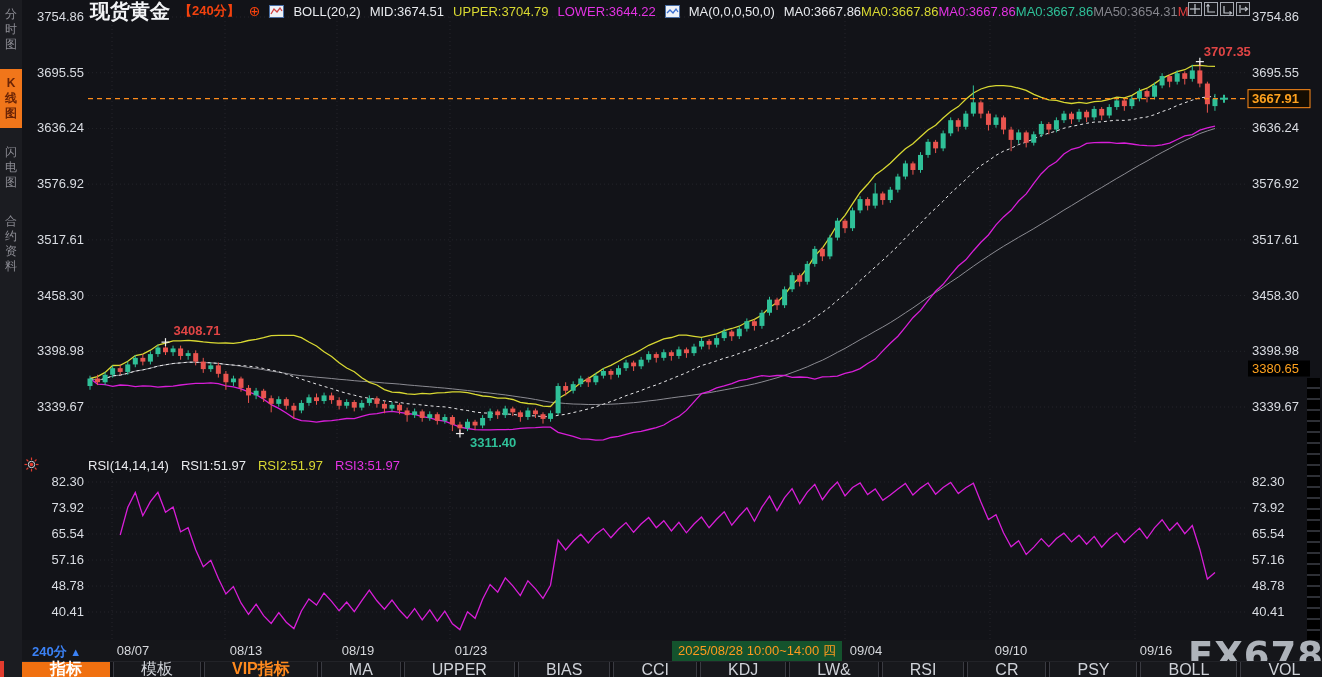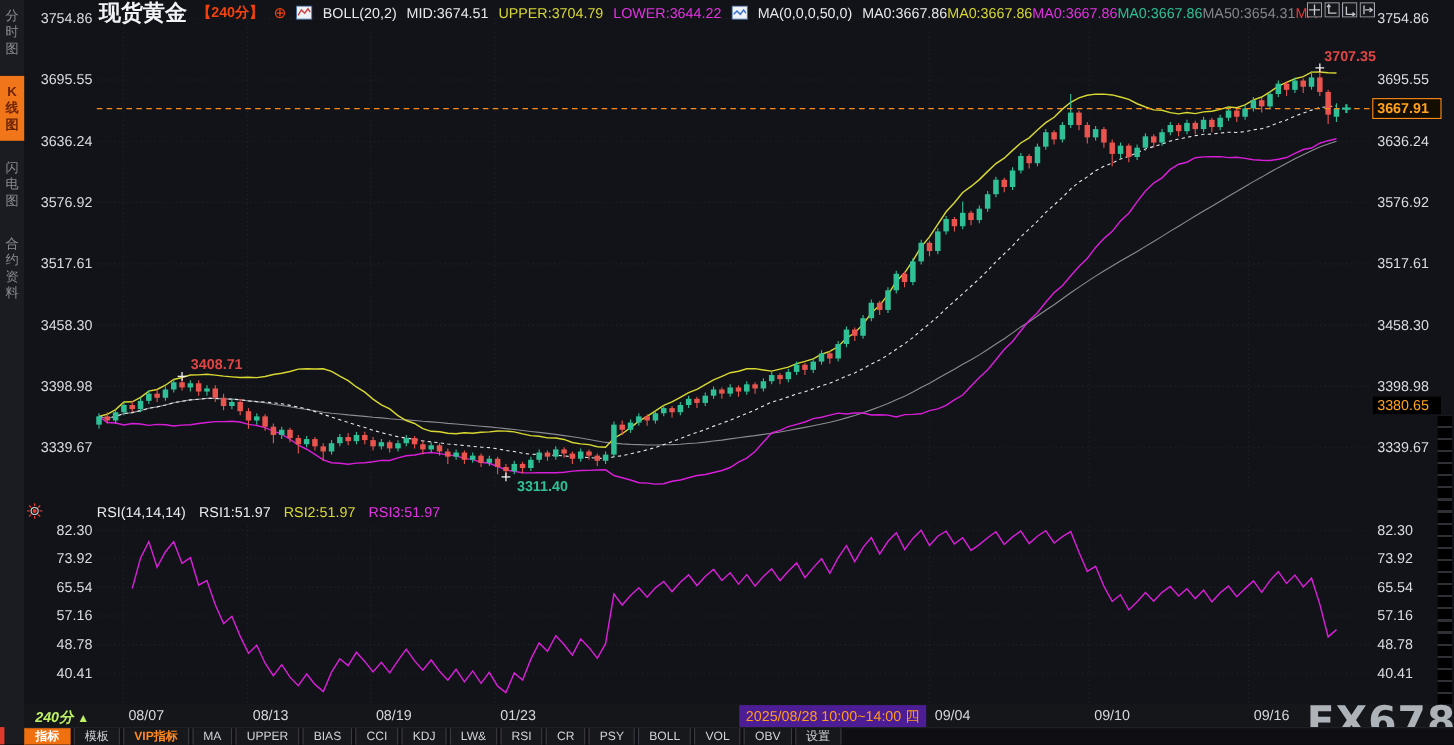--- a/index.html
+++ b/index.html
@@ -21,31 +21,31 @@
   .chip-icon{display:inline-flex;cursor:pointer;}
   #ma-group{display:flex;gap:0;}
   
   #axis-tools{position:absolute;left:1188px;top:2px;display:flex;gap:2px;z-index:6;}
   .axis-tool{width:14px;height:14px;cursor:pointer;}
   
   #rsi-header{position:absolute;left:88px;top:458px;display:flex;gap:12px;font-size:13px;z-index:5;}
   #beacon{position:absolute;left:24px;top:457px;z-index:5;cursor:pointer;}
   
   #footer-axis{position:absolute;left:22px;top:640px;width:1300px;height:21px;background:#15161a;z-index:4;}
-  #period-box{position:absolute;left:10px;top:3px;color:#bef264;font-size:13px;font-weight:bold;cursor:pointer;font-style:italic;}
+  #period-box{position:absolute;left:10px;top:3px;color:#3b82f6;font-size:13px;font-weight:bold;cursor:pointer;}
   #period-box .tri{font-size:11px;}
   .x-date{position:absolute;top:3px;transform:translateX(-50%);font-size:13px;color:#d6d8dc;margin-left:21px;}
-  #xhair-tip{position:absolute;left:650px;top:1px;background:#4c1d95;color:#ff9a1e;font-size:13px;
+  #xhair-tip{position:absolute;left:650px;top:1px;background:#14532d;color:#ff9a1e;font-size:13px;
              padding:1px 6px;z-index:6;white-space:nowrap;}
   #watermark{position:absolute;left:1166px;top:-6px;font-size:37px;font-weight:bold;color:#aeb3ba;
              letter-spacing:1px;z-index:7;font-family:"DejaVu Sans",sans-serif;}
   
   #ind-toolbar{position:absolute;left:22px;top:661px;width:1300px;height:16px;background:#0f0f13;
                border-top:1px solid #222328;display:flex;gap:3px;align-items:stretch;z-index:5;}
-  .ind-btn{display:flex;align-items:center;padding:0 9px;font-size:11px;color:#cfd2d8;
+  .ind-btn{display:flex;align-items:center;padding:0 27px;font-size:16px;color:#cfd2d8;
            background:#17181c;border:1px solid #3a3b42;border-top:none;cursor:pointer;white-space:nowrap;}
   .ind-btn.active{background:#f07010;border-color:#f07010;color:#fff;font-weight:bold;}
   .ind-btn.vip{color:#ff8a1e;font-weight:bold;}
   
   #right-grip{position:absolute;left:1307px;top:378px;width:13px;height:282px;z-index:3;cursor:ns-resize;
      background:repeating-linear-gradient(180deg,#000 0 9px,#2e3036 9px 11px);}
   #chart-svg{position:absolute;left:0;top:0;z-index:1;}
 </style>
 </head>
 <body>

